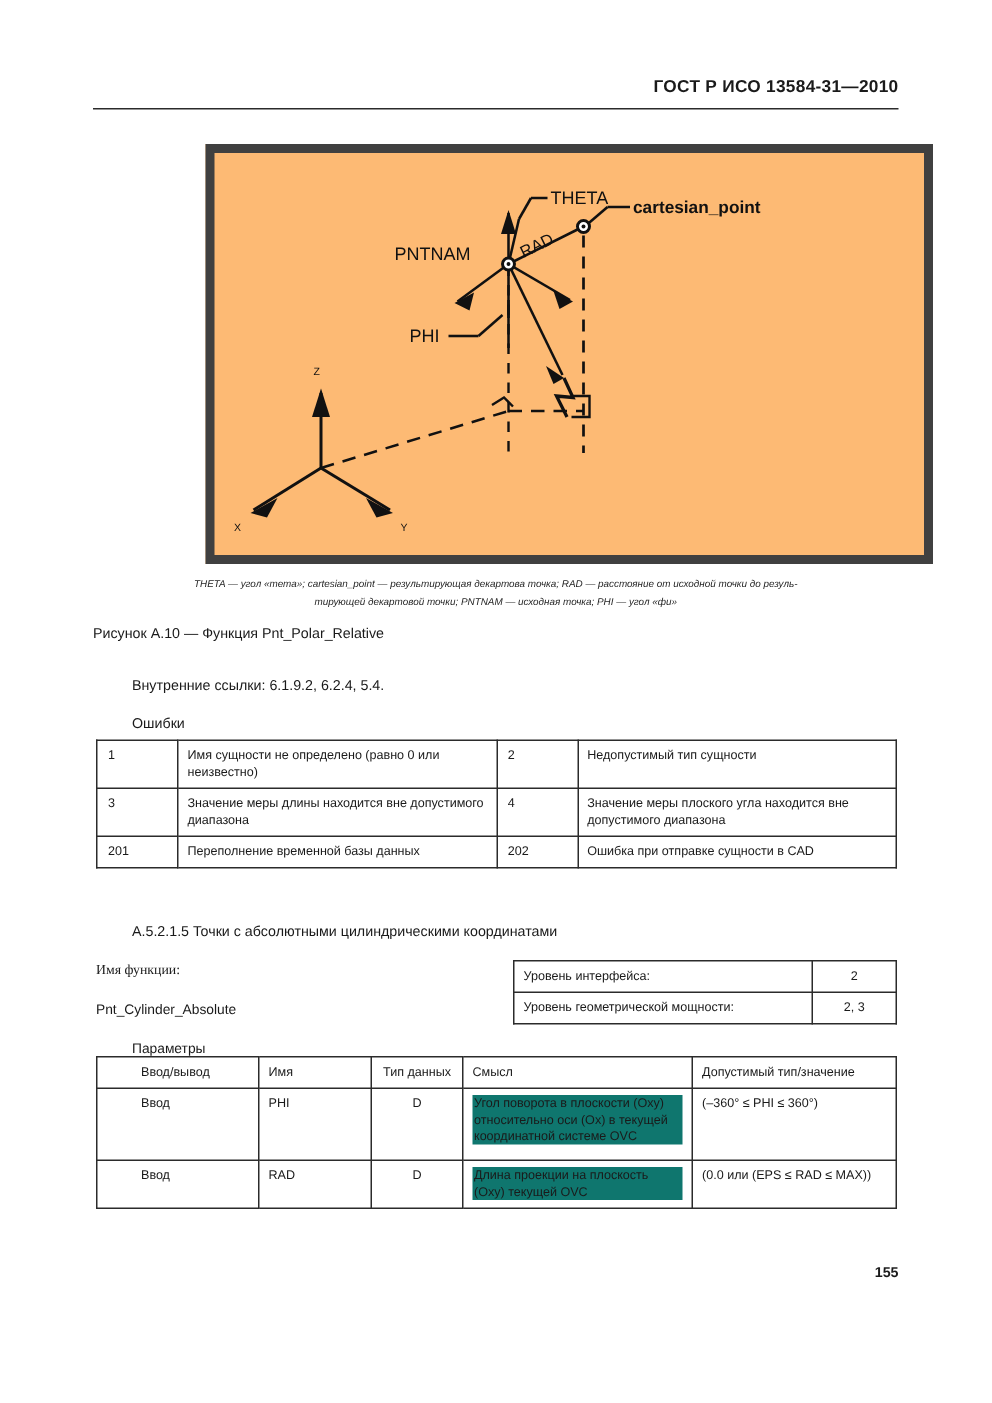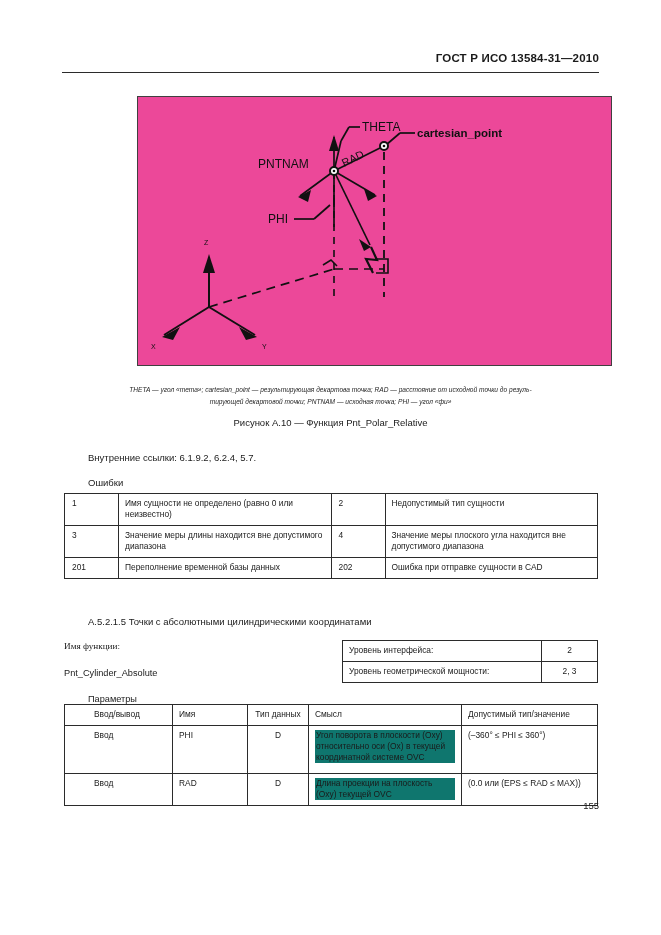--- a/index.html
+++ b/index.html
@@ -43,22 +43,22 @@
     background: #2b2b2b;
   }
 
   
   .figure-box {
     position: absolute;
     left: 137px;
     top: 96px;
     width: 473px;
     height: 268px;
-    border: 1px solid #404040;
-    background: #ec4899;
+    border: 6px solid #404040;
+    background: #fdba74;
     overflow: hidden;
   }
   .figure-svg {
     position: absolute;
     left: 0;
     top: 0;
   }
 
   
   .figure-legend {
@@ -70,21 +70,21 @@
     font-style: italic;
     line-height: 1.85;
     text-align: center;
     color: #262626;
   }
   .figure-caption {
     position: absolute;
     left: 62px;
     top: 417px;
     width: 537px;
-    text-align: center;
+    text-align: left;
     font-size: 9.5px;
   }
 
   
   .internal-refs {
     position: absolute;
     left: 88px;
     top: 452px;
     font-size: 9.5px;
   }
@@ -195,22 +195,23 @@
   .meaning-hi {
     display: inline-block;
     background: #0f766e;
     padding: 0 1px;
   }
 
   
   .page-number {
     position: absolute;
     right: 62px;
-    top: 800px;
-    font-size: 9.5px;
+    top: 843px;
+    font-size: 9.5px;
+    font-weight: bold;
   }
 
   
 </style>
 </head>
 <body>
 
 <div class="page">
 
   <div class="doc-header">ГОСТ Р ИСО 13584-31—2010</div>
@@ -290,21 +291,21 @@
     </svg>
   </div>
 
   <div class="figure-legend">
     <div>THETA — угол «тета»; cartesian_point — результирующая декартова точка; RAD — расстояние от исходной точки до резуль-</div>
     <div>тирующей декартовой точки; PNTNAM — исходная точка; PHI — угол «фи»</div>
   </div>
 
   <div class="figure-caption">Рисунок А.10 — Функция Pnt_Polar_Relative</div>
 
-  <div class="internal-refs">Внутренние ссылки: 6.1.9.2, 6.2.4, 5.7.</div>
+  <div class="internal-refs">Внутренние ссылки: 6.1.9.2, 6.2.4, 5.4.</div>
 
   <div class="errors-label">Ошибки</div>
 
   <table class="grid errors-table">
     <tbody>
       <tr>
         <td class="num">1</td>
         <td>Имя сущности не определено (равно 0 или неизвестно)</td>
         <td class="code-2">2</td>
         <td>Недопустимый тип сущности</td>

